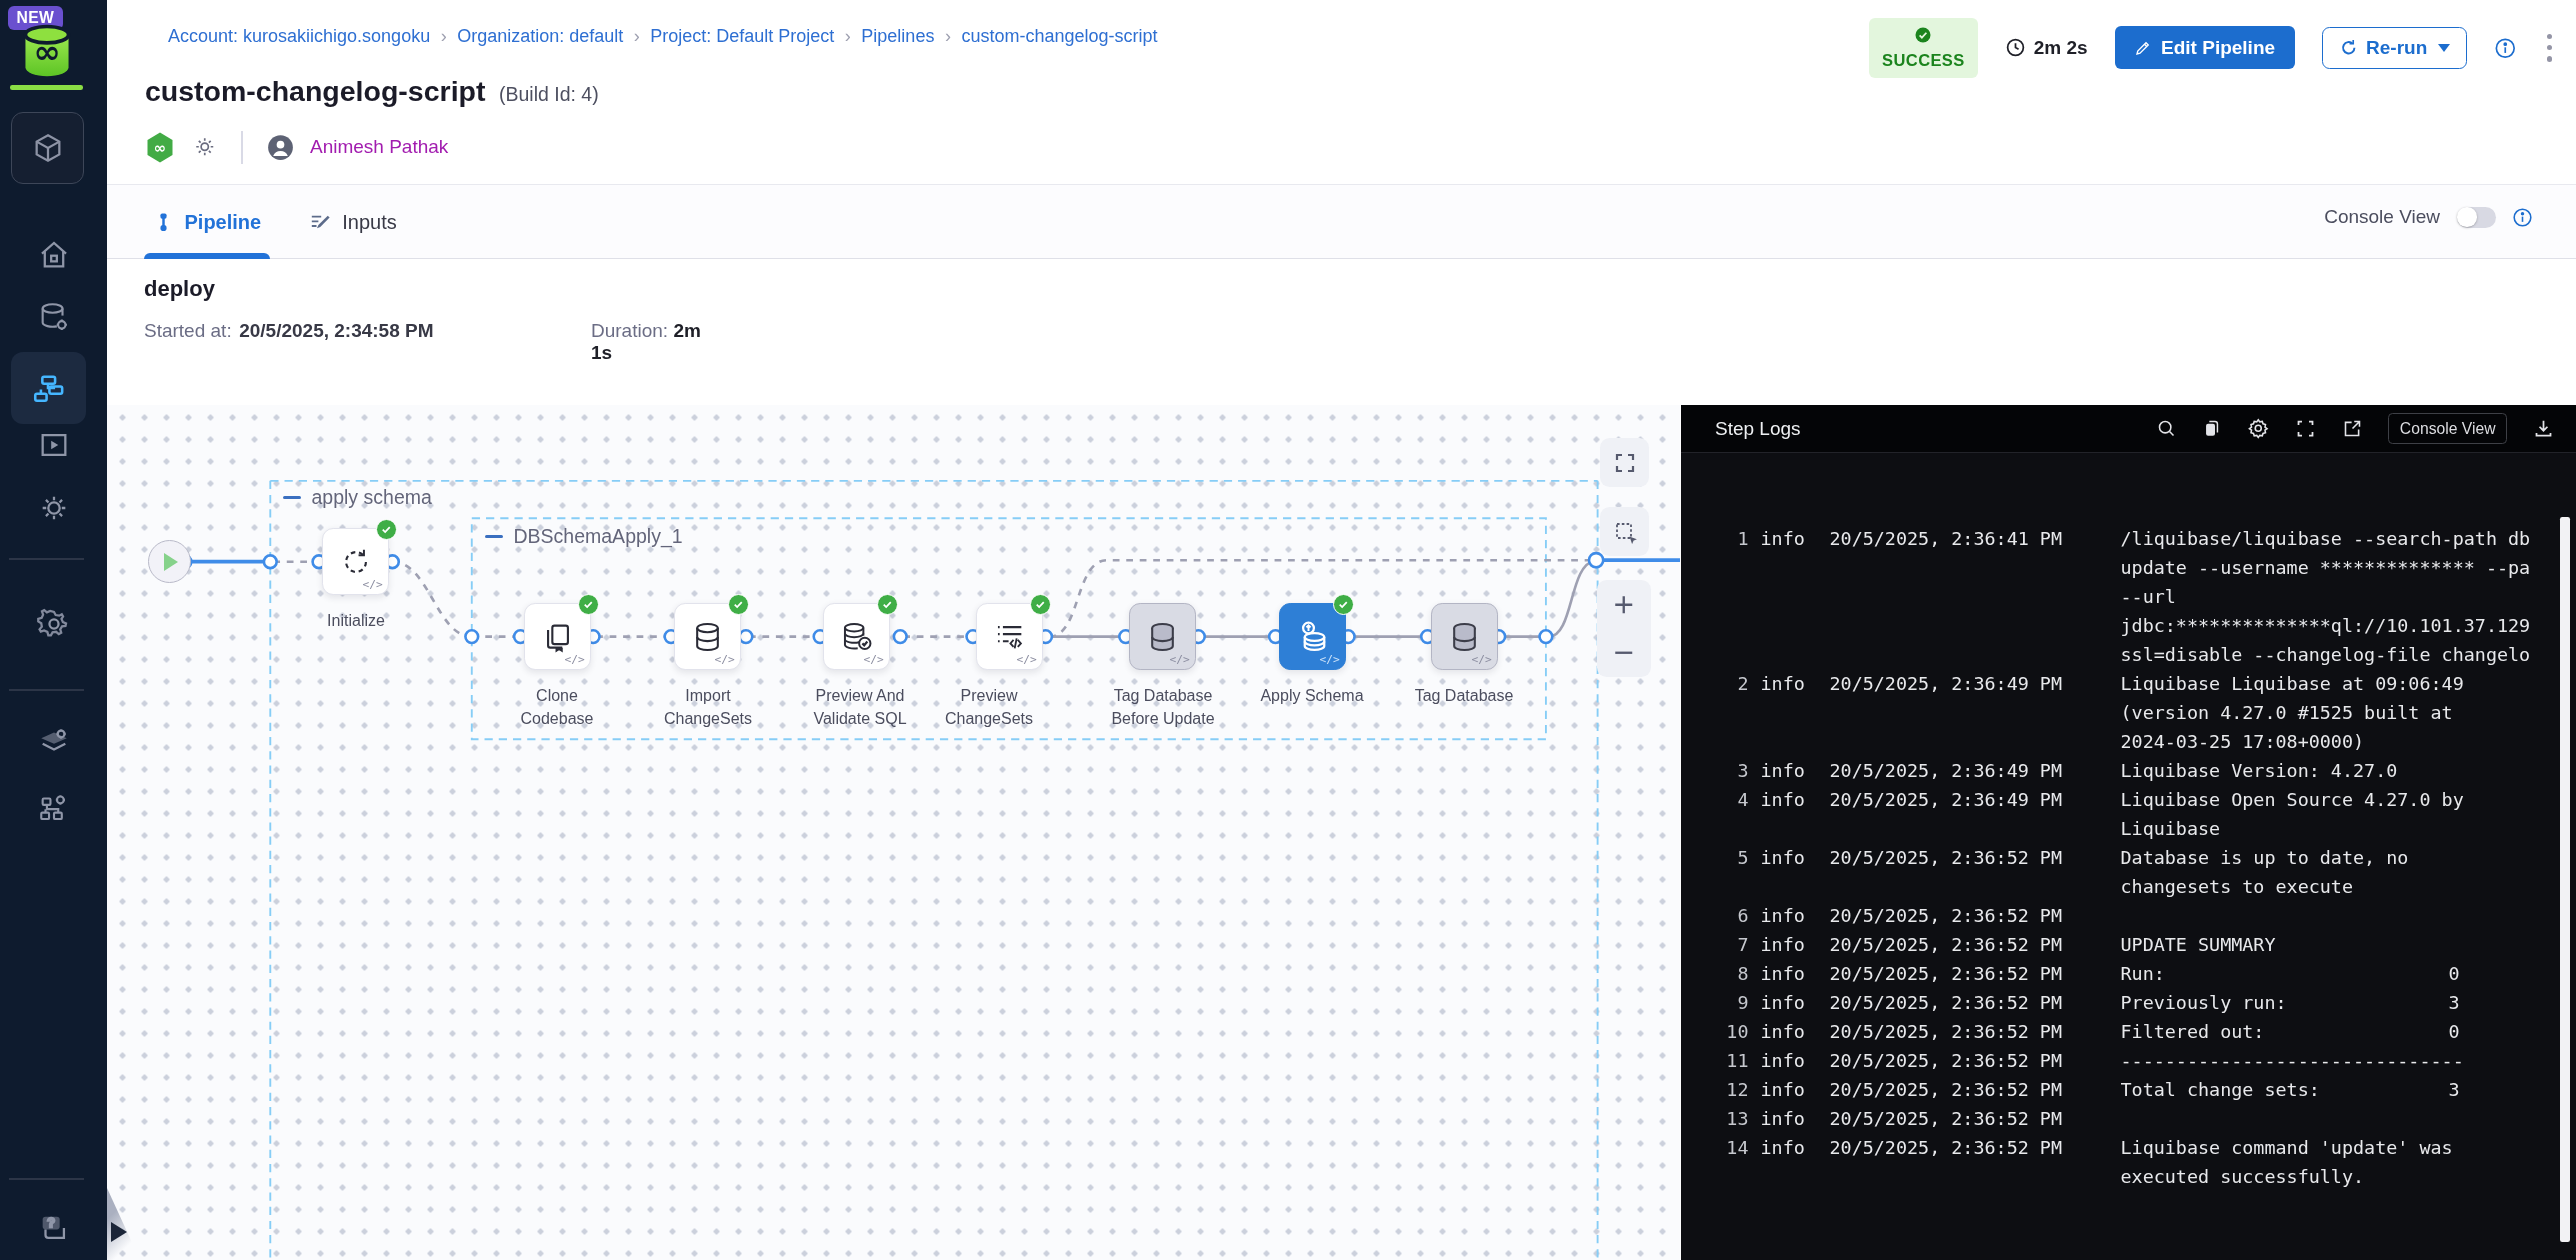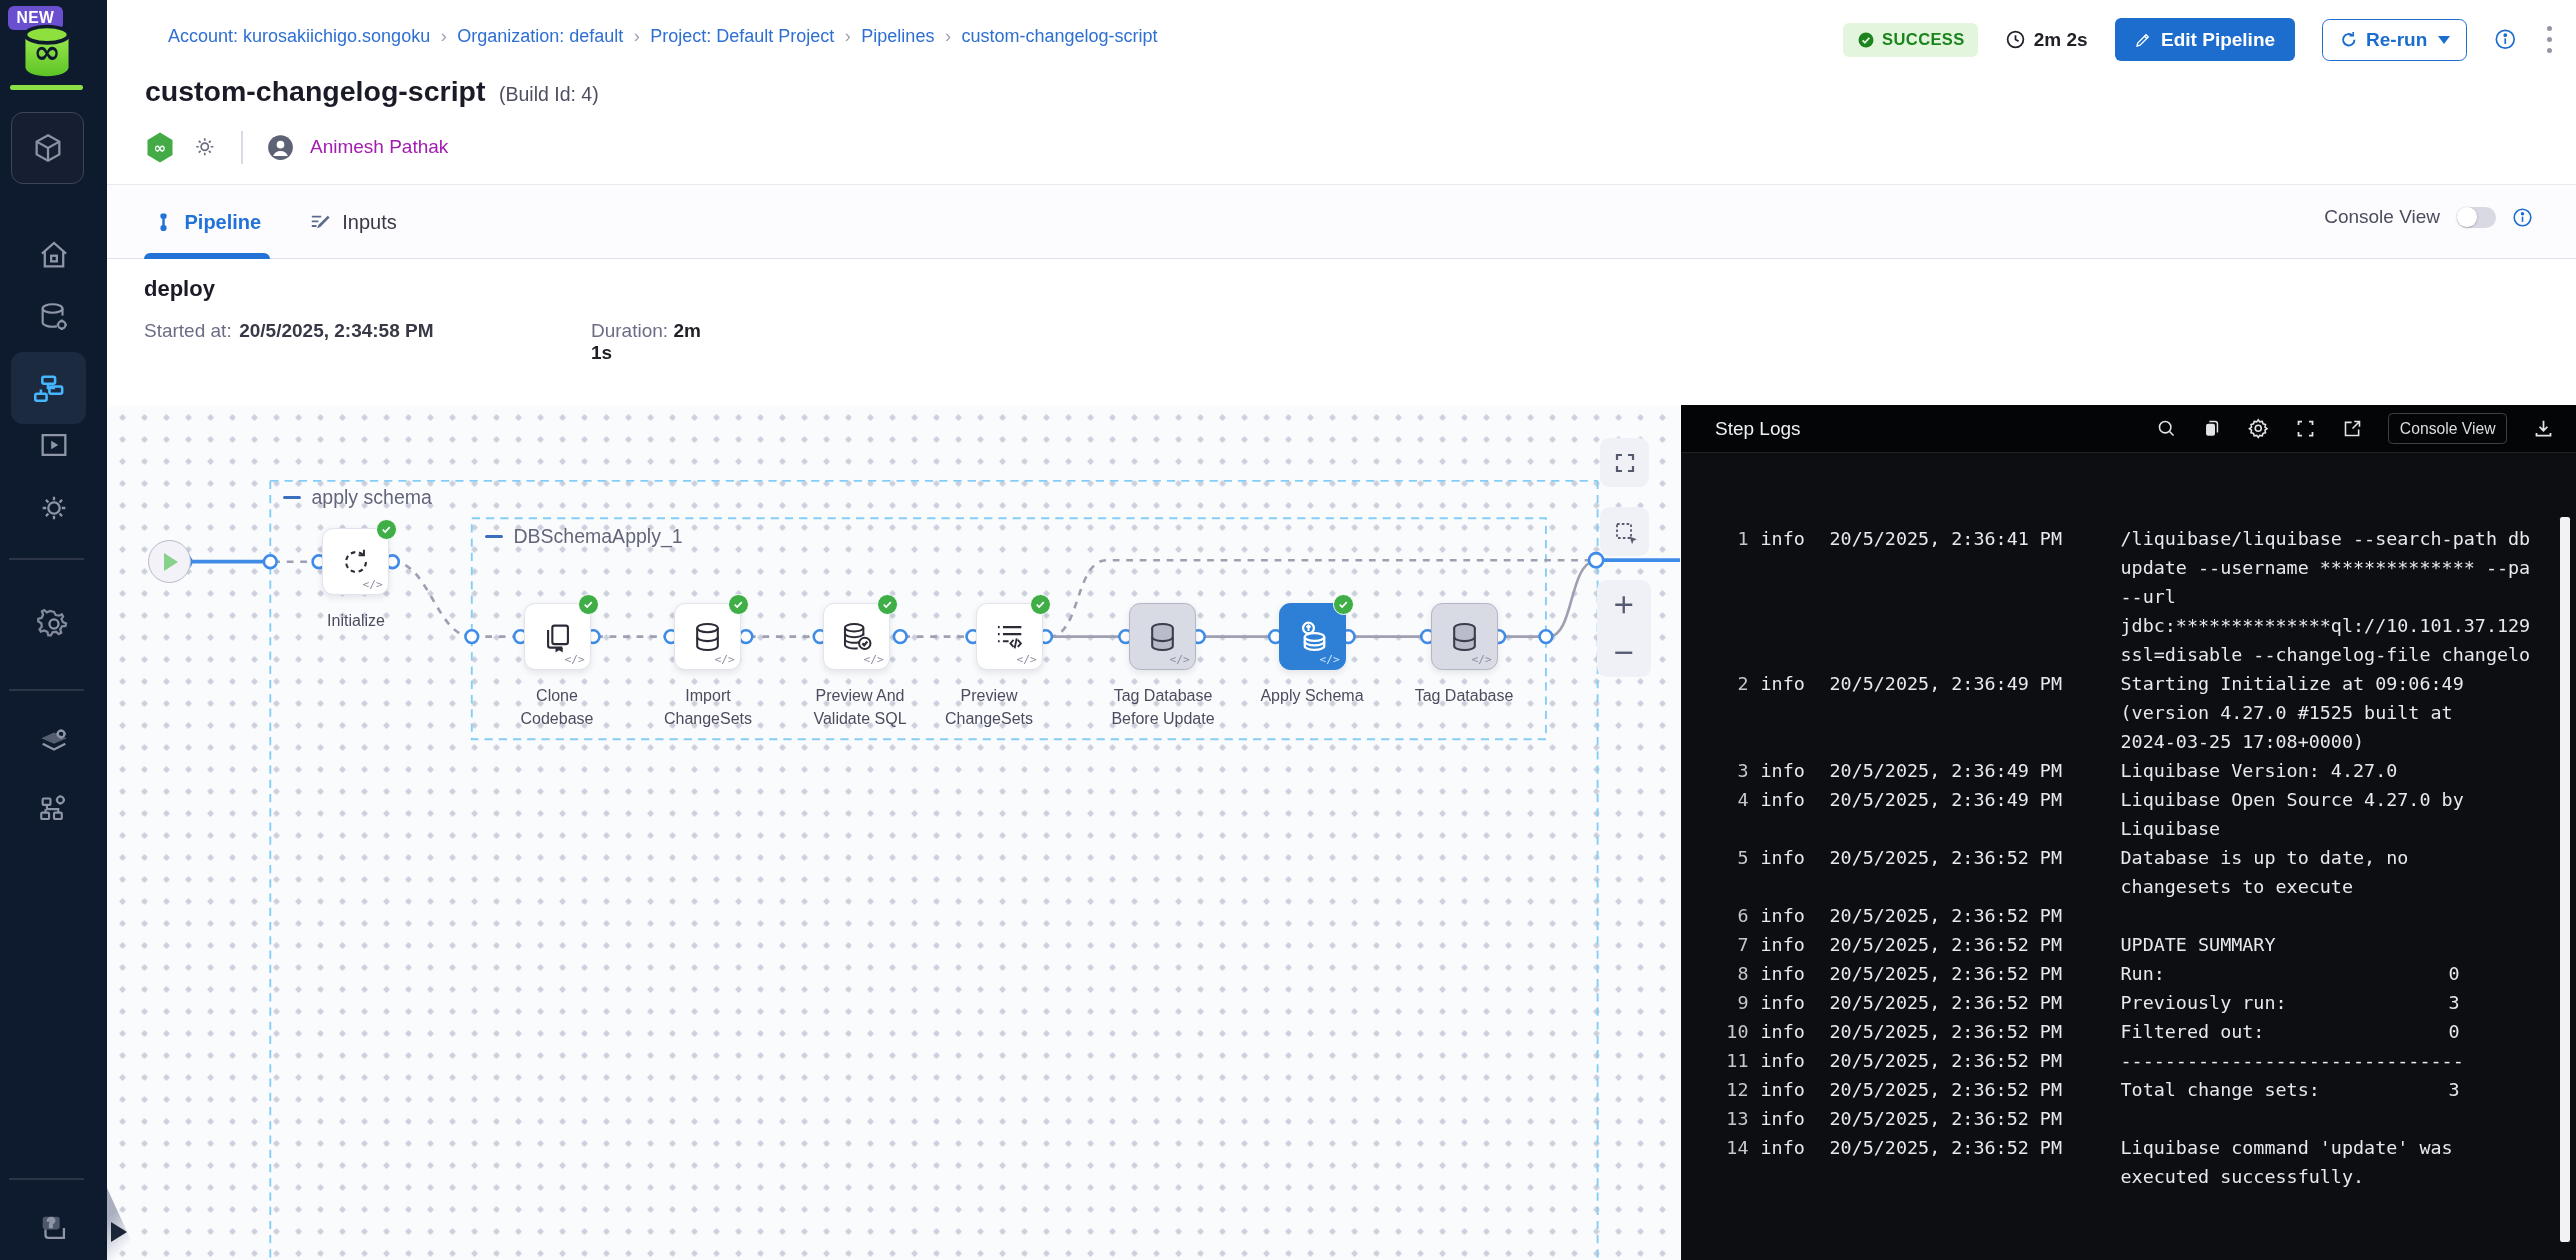--- a/index.html
+++ b/index.html
@@ -16,21 +16,21 @@
   .side-item.active { left:10.5px; width:75px; height:72px; background:#1c2a40; border-radius:12px; color:#45b6ff; }
   .side-div { position:absolute; left:9px; width:75px; height:1.5px; background:#2c3547; }
   .side-icon { width:34px; height:34px; }
 
   
   .topbar { position:absolute; left:107px; top:0; width:2469px; height:72px; background:#fff;margin-left:24px; }
   .breadcrumb { position:absolute; left:37px; top:25.5px; font-size:18px; color:#2e6fd2; display:flex; gap:10.5px; align-items:center;}
   .breadcrumb a { color:#2e6fd2; text-decoration:none; cursor:pointer;}
   .crumb-sep { color:#9ea0b0; font-size:18px; }
   .top-actions { position:absolute; right:45px; top:18px; display:flex; align-items:center; gap:27px; }
-  .status-badge { display:flex; align-items:center; gap:7.5px; background:#e3f6dd; color:#1b841d; font-weight:bold; font-size:16.5px; padding:7.5px 13.5px; border-radius:6px; letter-spacing:0.4px;}
+  .status-badge { display:flex; align-items:center; gap:7.5px; background:#e3f6dd; color:#1b841d; font-weight:bold; font-size:16.5px; padding:7.5px 13.5px; border-radius:6px; letter-spacing:0.4px;flex-direction:column;}
   .dur { display:flex; align-items:center; gap:7.5px; font-size:19px; color:#1f2028; font-weight:600;}
   .btn-primary { display:flex; align-items:center; gap:9px; background:#1c6dce; color:#fff; font-size:19px; font-weight:600; padding:10.5px 19.5px; border-radius:6px; border:none; cursor:pointer;}
   .btn-outline { display:flex; align-items:center; gap:7.5px; background:#fff; color:#1c6dce; font-size:19px; font-weight:700; padding:9px 16.5px; border-radius:7.5px; border:1.9px solid #1c6dce; cursor:pointer;}
   .caret { width:0; height:0; border-left:6px solid transparent; border-right:6px solid transparent; border-top:8.2px solid #1c6dce; margin-left:3px;}
   .kebab { display:flex; flex-direction:column; gap:6px; cursor:pointer; padding:3px;}
   .kebab span { width:5.2px; height:5.2px; border-radius:50%; background:#9495a6; }
 
   .title-row { position:absolute; left:145px; top:75px; display:flex; align-items:baseline; gap:13.5px;}
   .page-title { font-size:28.5px; font-weight:bold; color:#1b1b28; }
   .build-id { font-size:19.5px; color:#4d4f60; }
@@ -595,21 +595,21 @@
             <div class="msg-line">jdbc:**************ql://10.101.37.129</div>
             <div class="msg-line">ssl=disable --changelog-file changelo</div>
           </div>
   </div>
 
   <div class="log-row">
     <div class="log-num">2</div>
     <div class="log-level">info</div>
     <div class="log-time">20/5/2025, 2:36:49 PM</div>
     <div class="log-msg">
-            <div class="msg-line">Starting Initialize at 09:06:49</div>
+            <div class="msg-line">Liquibase Liquibase at 09:06:49</div>
             <div class="msg-line">(version 4.27.0 #1525 built at</div>
             <div class="msg-line">2024-03-25 17:08+0000)</div>
           </div>
   </div>
 
   <div class="log-row">
     <div class="log-num">3</div>
     <div class="log-level">info</div>
     <div class="log-time">20/5/2025, 2:36:49 PM</div>
     <div class="log-msg">

